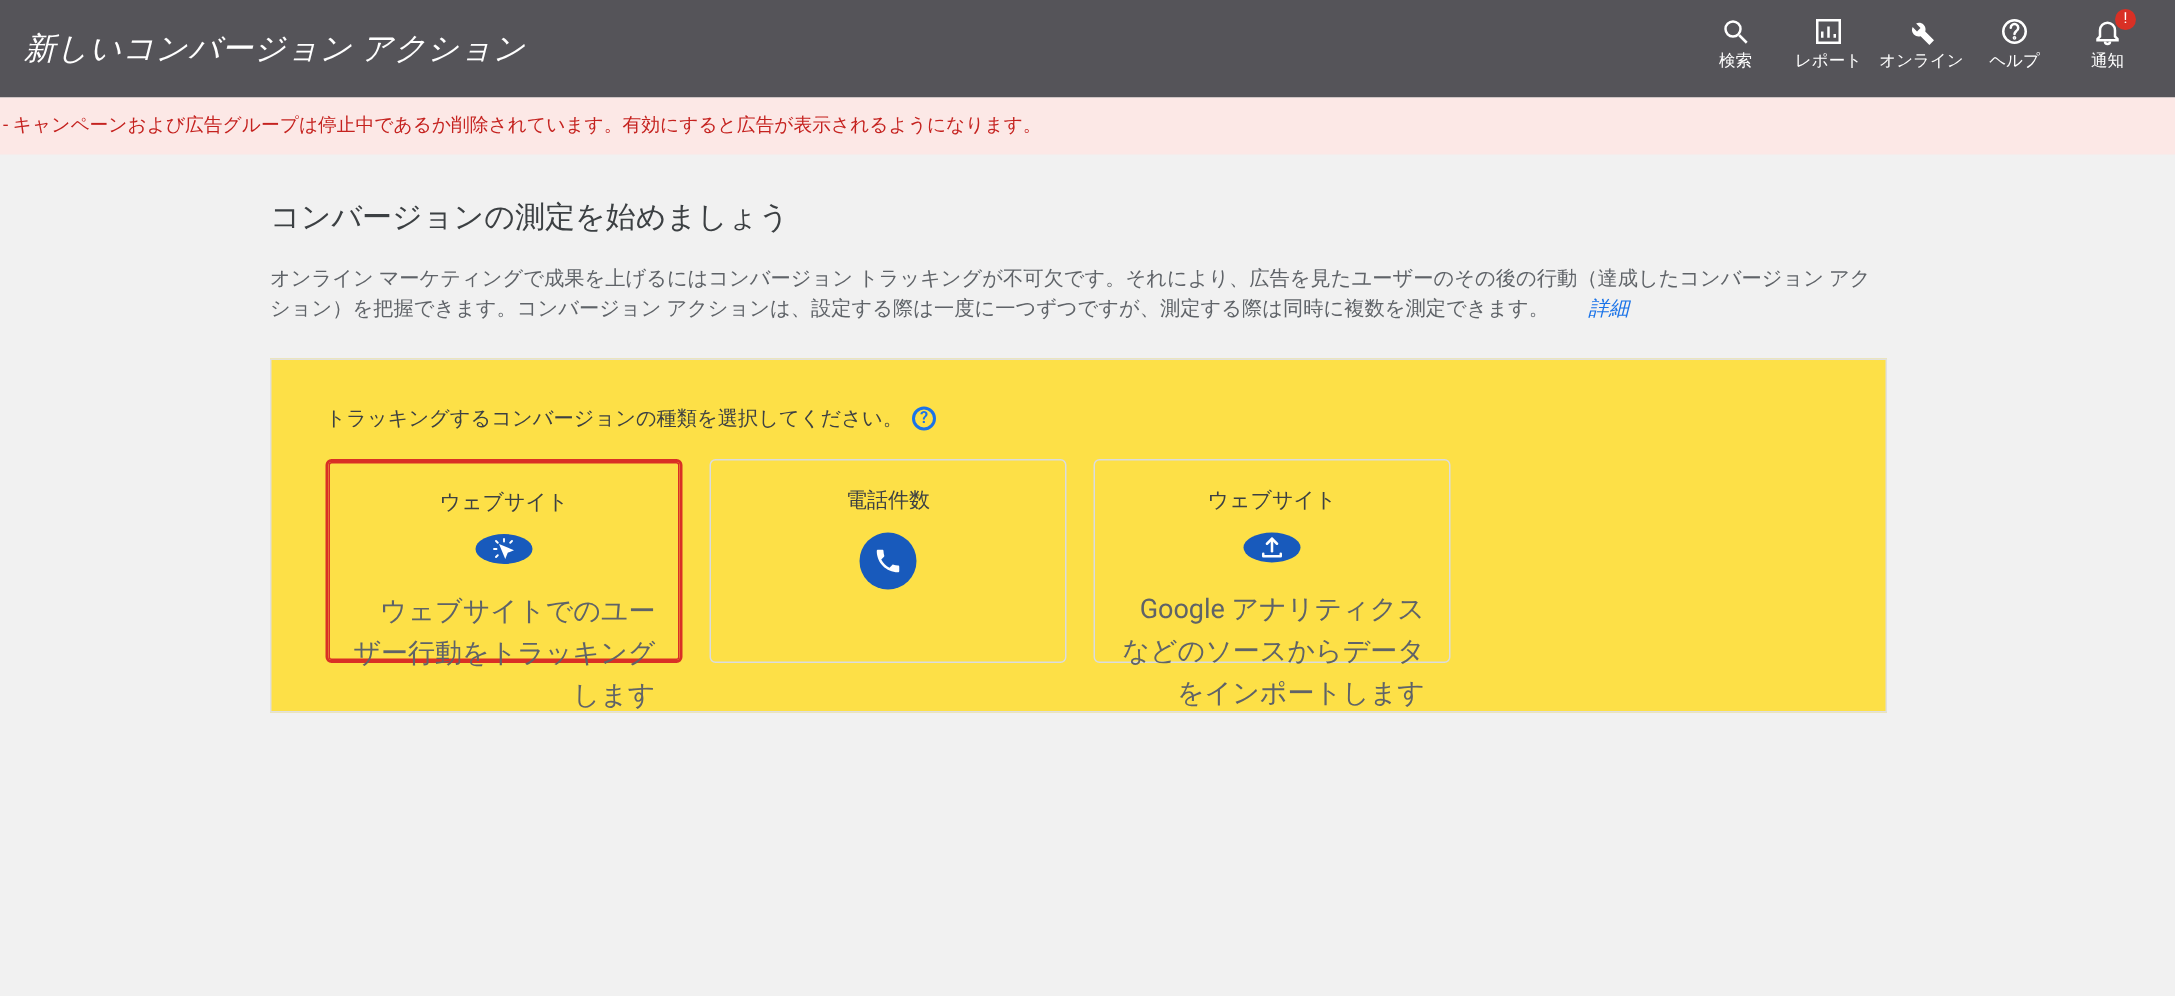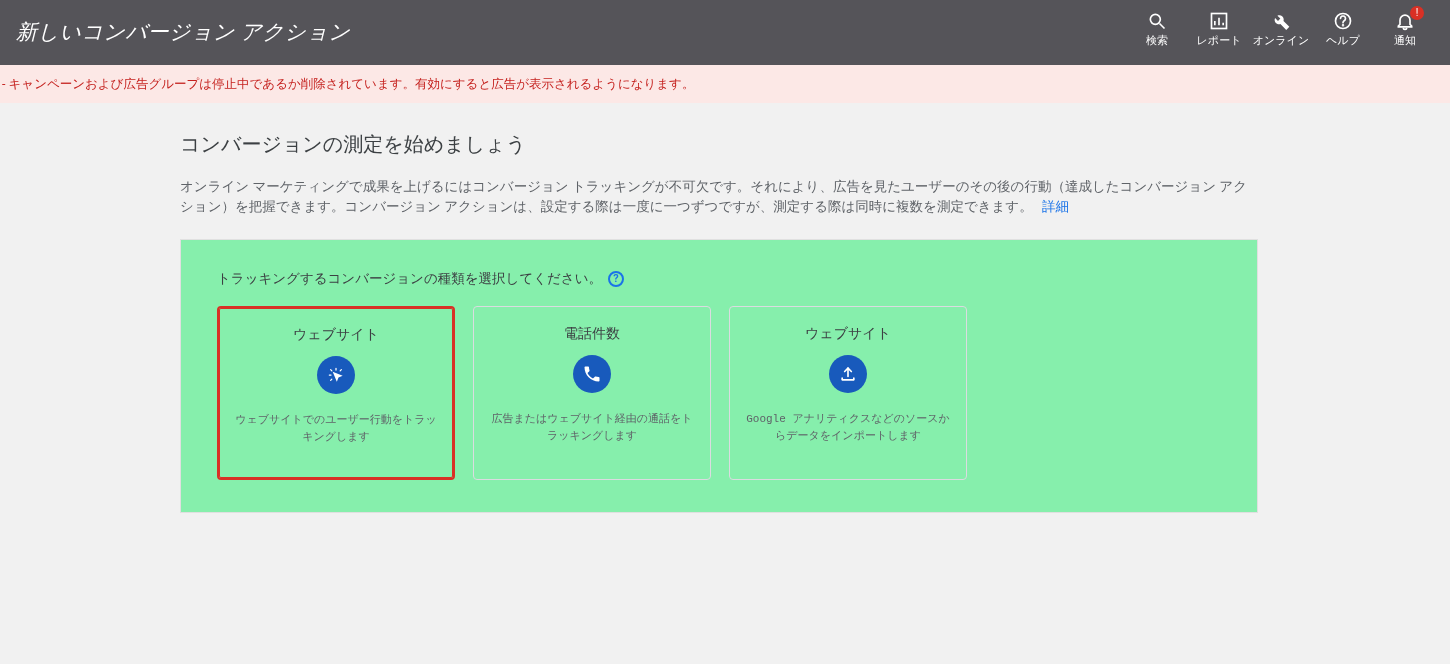--- a/index.html
+++ b/index.html
@@ -14,30 +14,30 @@
   .header-action .lbl { line-height: 1.25; text-align: right; }
   .notif-badge { position: absolute; top: 0px; right: 12px; width: 14px; height: 14px; background: #d93025; border-radius: 50%; color: #fff; font-size: 10px; line-height: 14px; text-align: center; }
   
   .alert-banner { background: #fce8e6; color: #c5221f; font-size: 12.5px; padding: 10px 0 10px 0; line-height: 1.4; }
   .alert-banner .txt { padding-left: 2px; }
   
   .content { padding: 28px 0 0 0; }
   .inner { margin-left: 180px; width: 1078px; }
   .page-heading { font-size: 20px; color: #3c4043; font-weight: 400; margin-bottom: 18px; }
   .page-desc { font-size: 13.5px; color: #5f6368; line-height: 1.55; margin-bottom: 22px; }
-  .detail-link { color: #1a73e8; cursor: pointer; margin-left: 6px; }
-  .panel { background: #86efac; border: 1px solid #e0e0e0; padding: 30px 36px 32px 36px; }
+  .detail-link { color: #1a73e8; cursor: pointer; margin-left: 23px; font-style: italic; }
+  .panel { background: #fde047; border: 1px solid #e0e0e0; padding: 30px 36px 32px 36px; }
   .panel-instr { font-size: 13.5px; color: #3c4043; display: flex; align-items: center; gap: 6px; margin-bottom: 18px; }
   .help-circle { width: 16px; height: 16px; border: 2px solid #1a73e8; border-radius: 50%; color: #1a73e8; font-size: 11px; line-height: 12px; text-align: center; font-weight: 600; display: inline-flex; align-items: center; justify-content: center; }
   .cards-row { display: flex; gap: 18px; }
-  .card { border: 1px solid #dadce0; border-radius: 4px; width: 238px; height: 174px; padding: 18px 10px 12px 10px; display: flex; flex-direction: column; align-items: center; text-align: center; cursor: pointer; font-family: Liberation Mono, monospace; }
+  .card { border: 1px solid #dadce0; border-radius: 4px; width: 238px; height: 136px; padding: 18px 10px 12px 10px; display: flex; flex-direction: column; align-items: center; text-align: center; cursor: pointer; }
   .card.selected { border: 2px solid #d93025; box-shadow: 0 0 0 1px #d93025 inset; }
   .card-title { font-size: 14px; color: #3c4043; margin-bottom: 12px; }
   .card-icon { width: 38px; height: 38px; background: #185abc; border-radius: 50%; display: flex; align-items: center; justify-content: center; margin-bottom: 18px; }
-  .card-desc { font-size: 11px; color: #5f6368; line-height: 1.55; padding: 0 6px; }
+  .card-desc { font-size: 18px; color: #5f6368; line-height: 1.55; padding: 0 6px; text-align: right; }
   svg { display: block; }
 </style>
 </head>
 <body>
 
 <div class="header">
   <div class="header-title">新しいコンバージョン アクション</div>
   <div class="header-spacer"></div>
   <div class="header-actions">
 
@@ -129,21 +129,20 @@
         </div>
 
 
         <div class="card">
           <div class="card-title">電話件数</div>
           <div class="card-icon">
             <svg width="20" height="20" viewBox="0 0 24 24" fill="#fff">
                 <path d="M6.6 10.8c1.4 2.8 3.8 5.2 6.6 6.6l2.2-2.2c.3-.3.7-.4 1-.2 1.1.4 2.3.6 3.6.6.6 0 1 .4 1 1V20c0 .6-.4 1-1 1C10.6 21 3 13.4 3 4c0-.6.4-1 1-1h3.4c.6 0 1 .4 1 1 0 1.3.2 2.5.6 3.6.1.3 0 .7-.2 1l-2.2 2.2z"></path>
               </svg>
           </div>
-          <div class="card-desc">広告またはウェブサイト経由の通話をトラッキングします</div>
         </div>
 
         <div class="card">
           <div class="card-title">ウェブサイト</div>
           <div class="card-icon">
             <svg width="20" height="20" viewBox="0 0 24 24" fill="none" stroke="#fff" stroke-width="2" stroke-linecap="round" stroke-linejoin="round">
                 <path d="M12 15V5"></path>
                 <path d="M8 9l4-4 4 4"></path>
                 <path d="M5 17v2h14v-2"></path>
               </svg>

